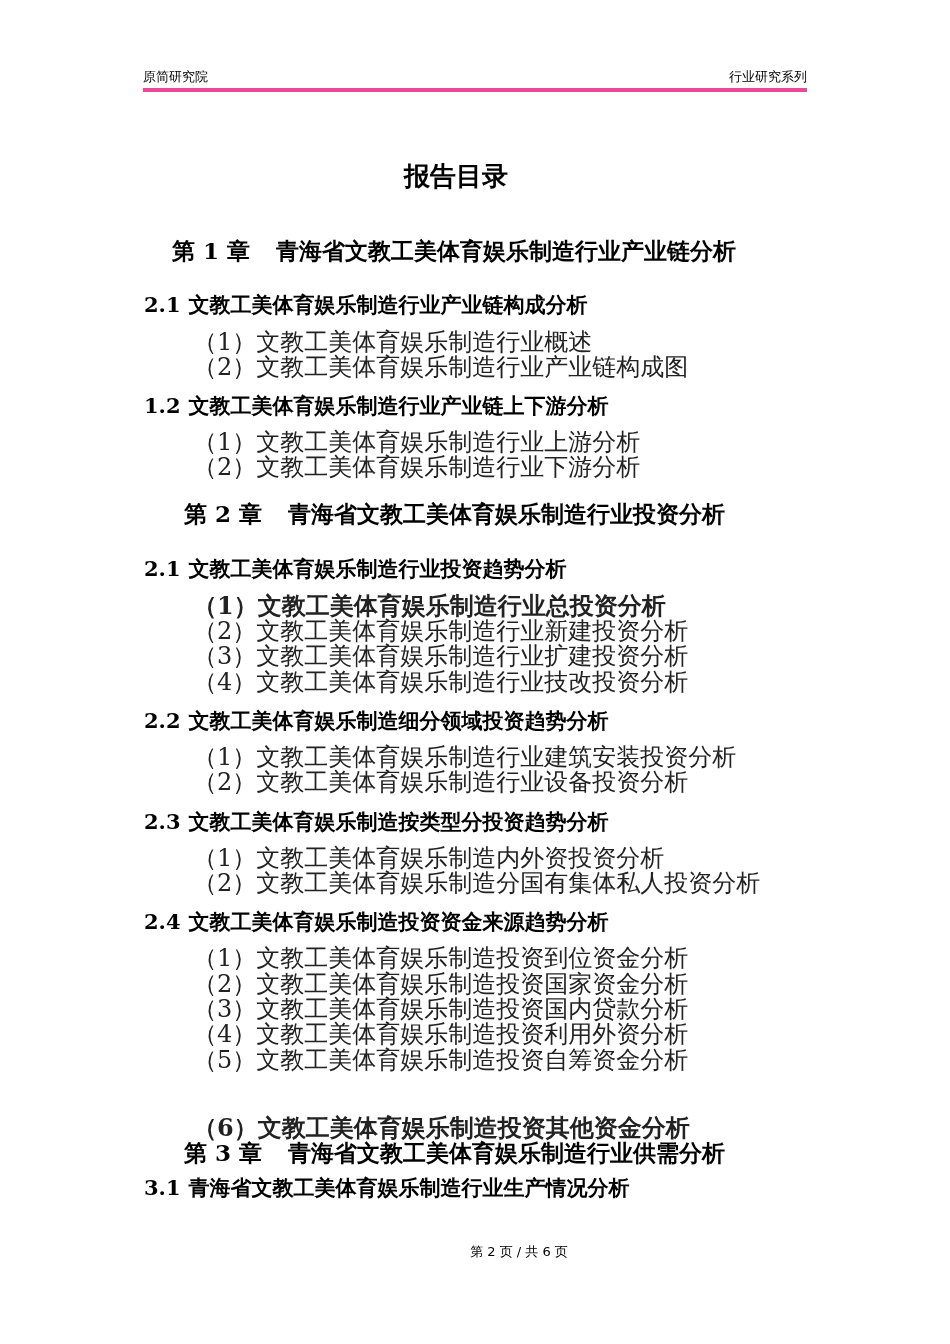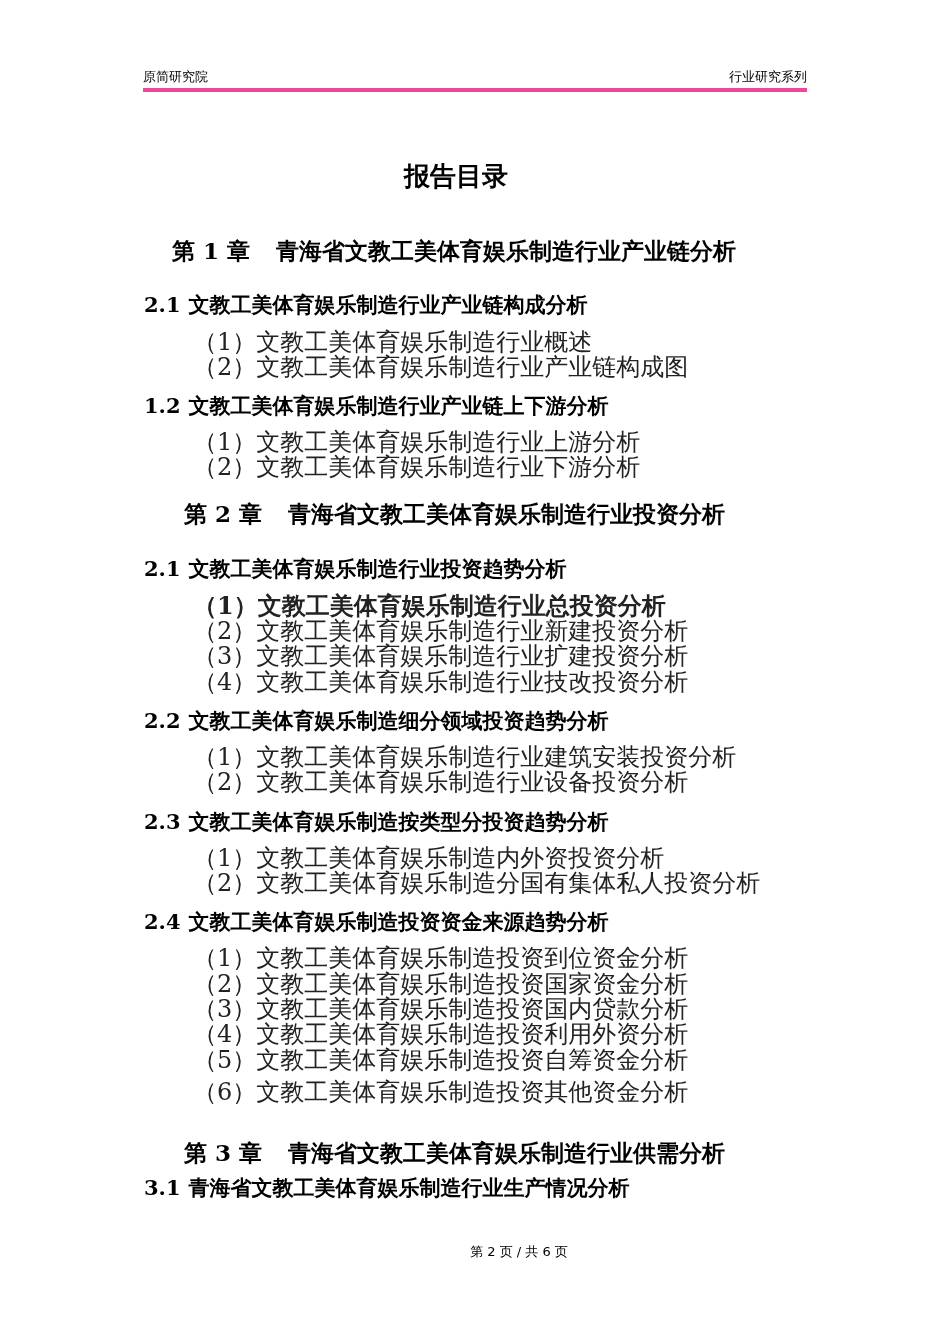--- a/index.html
+++ b/index.html
@@ -117,21 +117,21 @@
 <div class="abs item" style="top:871px;">（2）文教工美体育娱乐制造分国有集体私人投资分析</div>
 
 <div class="abs section" style="top:908px;">
   <span class="num">2.4</span><span>文教工美体育娱乐制造投资资金来源趋势分析</span>
 </div>
 <div class="abs item" style="top:946px;">（1）文教工美体育娱乐制造投资到位资金分析</div>
 <div class="abs item" style="top:972px;">（2）文教工美体育娱乐制造投资国家资金分析</div>
 <div class="abs item" style="top:997px;">（3）文教工美体育娱乐制造投资国内贷款分析</div>
 <div class="abs item" style="top:1022px;">（4）文教工美体育娱乐制造投资利用外资分析</div>
 <div class="abs item" style="top:1048px;">（5）文教工美体育娱乐制造投资自筹资金分析</div>
-<div class="abs item" style="top:1080px;">（6）文教工美体育娱乐制造投资其他资金分析</div>
+<div class="abs item" style="top:1115px;font-weight:bold;">（6）文教工美体育娱乐制造投资其他资金分析</div>
 
 <div class="abs chapter" style="left:184px; top:1137px;">
   <span class="num">第 3 章</span><span>青海省文教工美体育娱乐制造行业供需分析</span>
 </div>
 
 <div class="abs section" style="top:1174px;">
   <span class="num">3.1</span><span>青海省文教工美体育娱乐制造行业生产情况分析</span>
 </div>
 
 <div class="abs page-footer">第 2 页 / 共 6 页</div>

